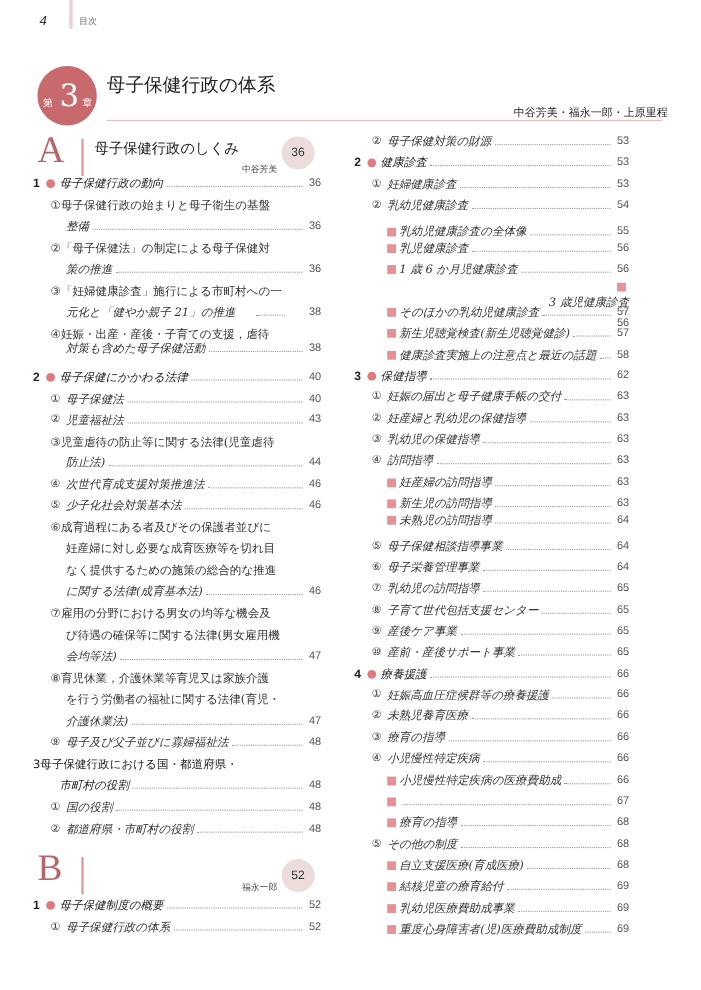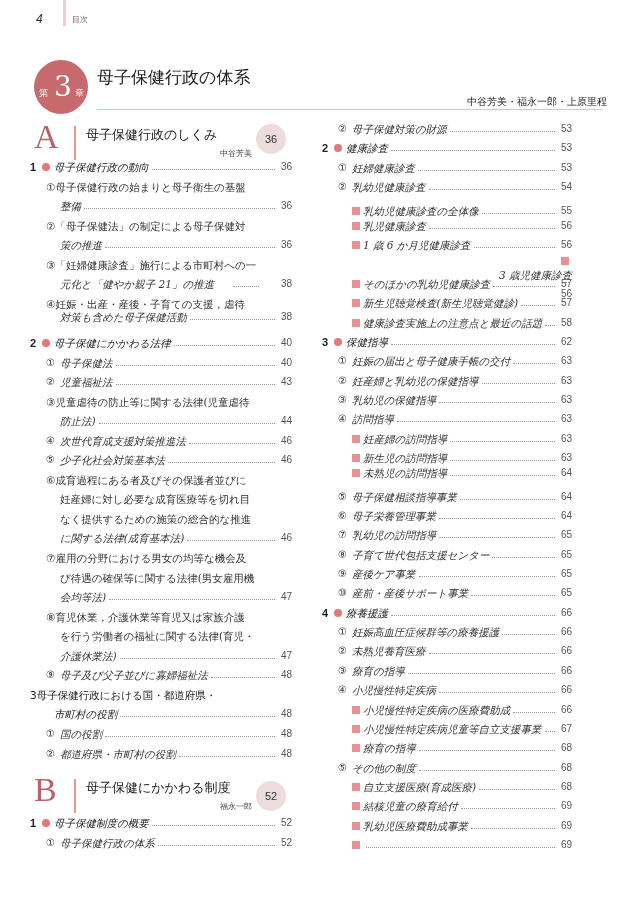--- a/index.html
+++ b/index.html
@@ -60,21 +60,20 @@
   <span class="sec-letter">A</span>
   <span class="sec-bar"></span>
   <span class="sec-title">母子保健行政のしくみ</span>
   <span class="sec-author" style="left:186px;">中谷芳美</span>
   <span class="sec-badge" style="left:222px; top:2px;">36</span>
 </div>
 
 <div class="section-head" style="left:34px; top:775px; width:260px;">
   <span class="sec-letter">B</span>
   <span class="sec-bar"></span>
-  <span class="sec-title">母子保健にかかわる制度</span>
   <span class="sec-author" style="left:186px;">福永一郎</span>
   <span class="sec-badge" style="left:222px; top:6px;">52</span>
 </div>
 
 <div id="toc-left">
     <div class="entry" style="top: 160px; left: 30px; width: 262px;">
       <span class="num">1</span>
       <span class="dot"></span>
       <span class="txt lvl1">母子保健行政の動向</span>
       <span class="leader"></span>
@@ -416,21 +415,20 @@
       <span class="pg">66</span>
     </div>
     <div class="entry" style="top: 702.5px; left: 352px; width: 220px;">
       <span class="sq"></span>
       <span class="txt">小児慢性特定疾病の医療費助成</span>
       <span class="leader"></span>
       <span class="pg">66</span>
     </div>
     <div class="entry" style="top: 721.85px; left: 352px; width: 220px;">
       <span class="sq"></span>
-      <span class="txt">小児慢性特定疾病児童等自立支援事業</span>
       <span class="leader"></span>
       <span class="pg">67</span>
     </div>
     <div class="entry" style="top: 741.2px; left: 352px; width: 220px;">
       <span class="sq"></span>
       <span class="txt">療育の指導</span>
       <span class="leader"></span>
       <span class="pg">68</span>
     </div>
     <div class="entry" style="top: 760.55px; left: 338px; width: 234px;">
@@ -452,16 +450,17 @@
       <span class="pg">69</span>
     </div>
     <div class="entry" style="top: 818.6px; left: 352px; width: 220px;">
       <span class="sq"></span>
       <span class="txt">乳幼児医療費助成事業</span>
       <span class="leader"></span>
       <span class="pg">69</span>
     </div>
     <div class="entry" style="top: 837.95px; left: 352px; width: 220px;">
       <span class="sq"></span>
+      <span class="txt">重度心身障害者(児)医療費助成制度</span>
       <span class="leader"></span>
       <span class="pg">69</span>
     </div>
   </div>
 
 </body></html>

